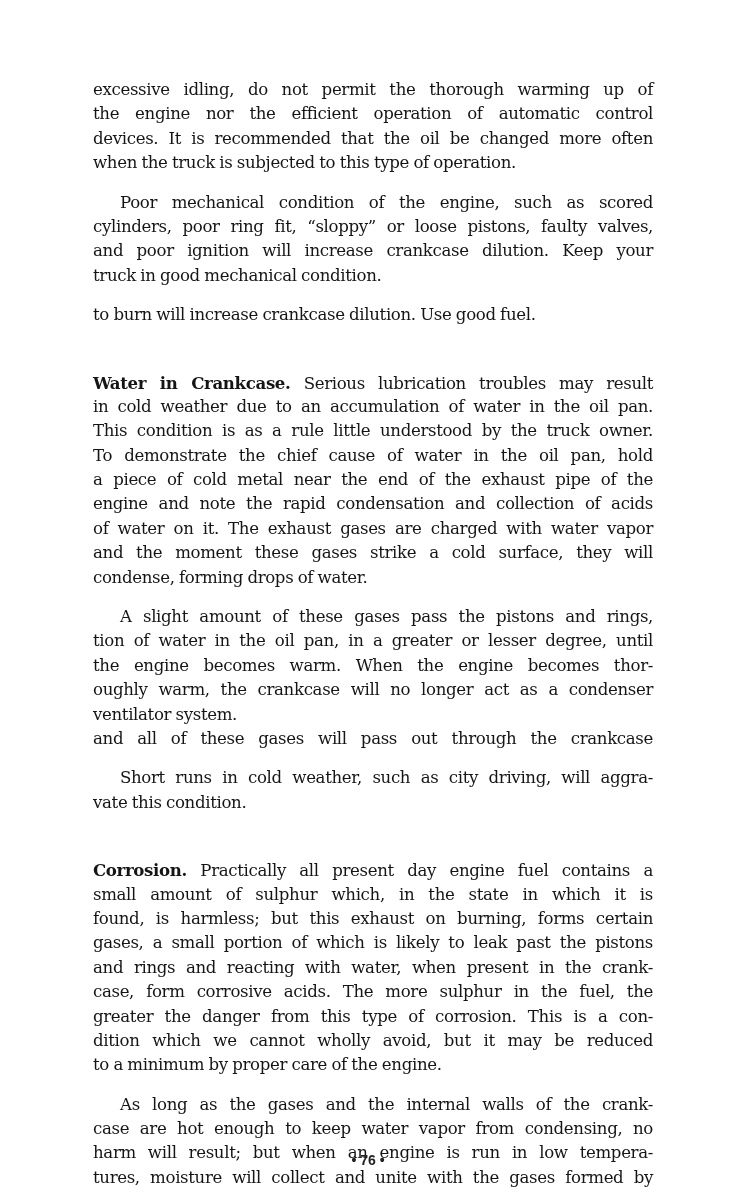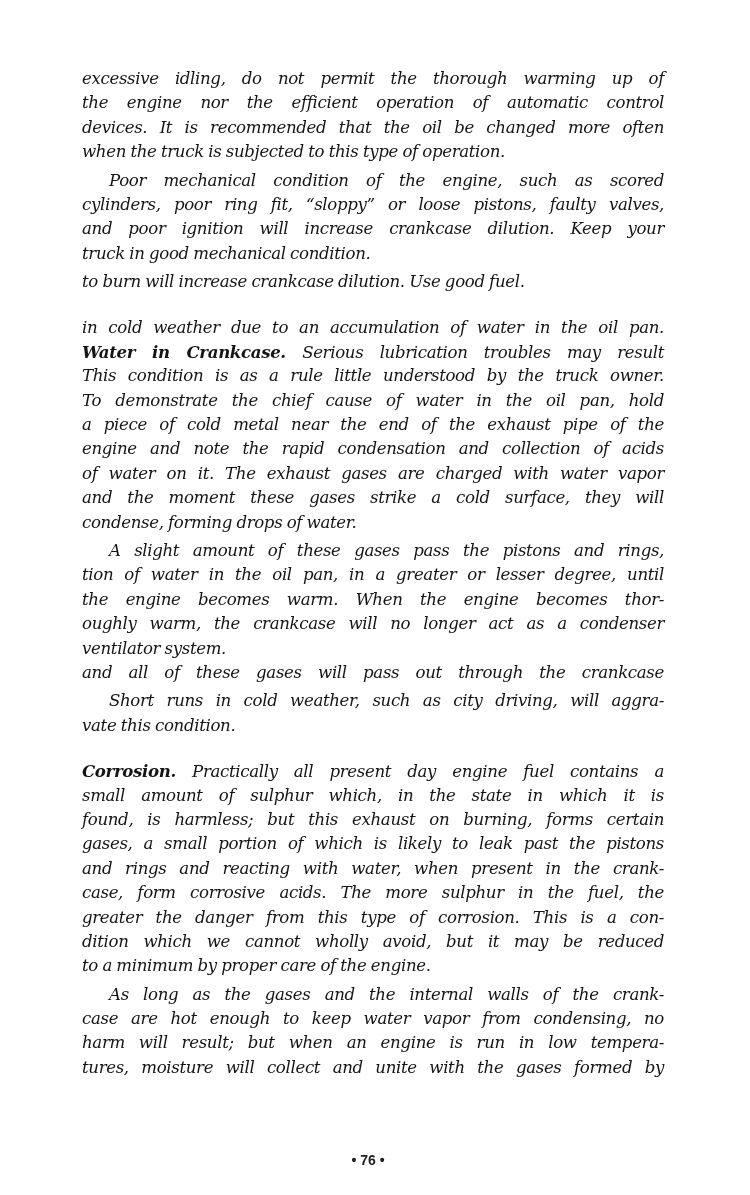--- a/index.html
+++ b/index.html
@@ -2,21 +2,21 @@
 <html><head>
 <meta charset="utf-8">
 <style>
   html, body { margin: 0; padding: 0; background: #ffffff; }
   body { width: 750px; height: 1195px; position: relative; overflow: hidden; }
   .page {
     position: absolute; left: 78px; top: 63px; width: 590px;
     font-family: "DejaVu Serif", "Liberation Serif", serif;
     color: #151515;
   }
-  .para { margin: 4px; font-style: italic; }
+  .para { margin: 15px; }
   .line {
     display: block;
     height: 24.4px;
     line-height: 24.4px;
     font-size: 16.6px;
     text-align: justify;
     text-align-last: justify;
     white-space: nowrap;
     letter-spacing: -0.35px;
     word-spacing: -0.5px;
@@ -49,22 +49,22 @@
     <span class="line">and poor ignition will increase crankcase dilution. Keep your</span>
     <span class="line last">truck in good mechanical condition.</span>
   </div>
   <div class="para">
     <span class="line last">to burn will increase crankcase dilution. Use good fuel.</span>
   </div>
 
   <div class="gap"></div>
 
   <div class="para">
+    <span class="line"><span class="heading">Water in Crankcase.</span><span> Serious lubrication troubles may result</span></span>
     <span class="line">in cold weather due to an accumulation of water in the oil pan.</span>
-    <span class="line"><span class="heading">Water in Crankcase.</span><span> Serious lubrication troubles may result</span></span>
     <span class="line">This condition is as a rule little understood by the truck owner.</span>
     <span class="line">To demonstrate the chief cause of water in the oil pan, hold</span>
     <span class="line">a piece of cold metal near the end of the exhaust pipe of the</span>
     <span class="line">engine and note the rapid condensation and collection of acids</span>
     <span class="line">of water on it. The exhaust gases are charged with water vapor</span>
     <span class="line">and the moment these gases strike a cold surface, they will</span>
     <span class="line last">condense, forming drops of water.</span>
   </div>
   <div class="para">
     <span class="line indent">A slight amount of these gases pass the pistons and rings,</span>

